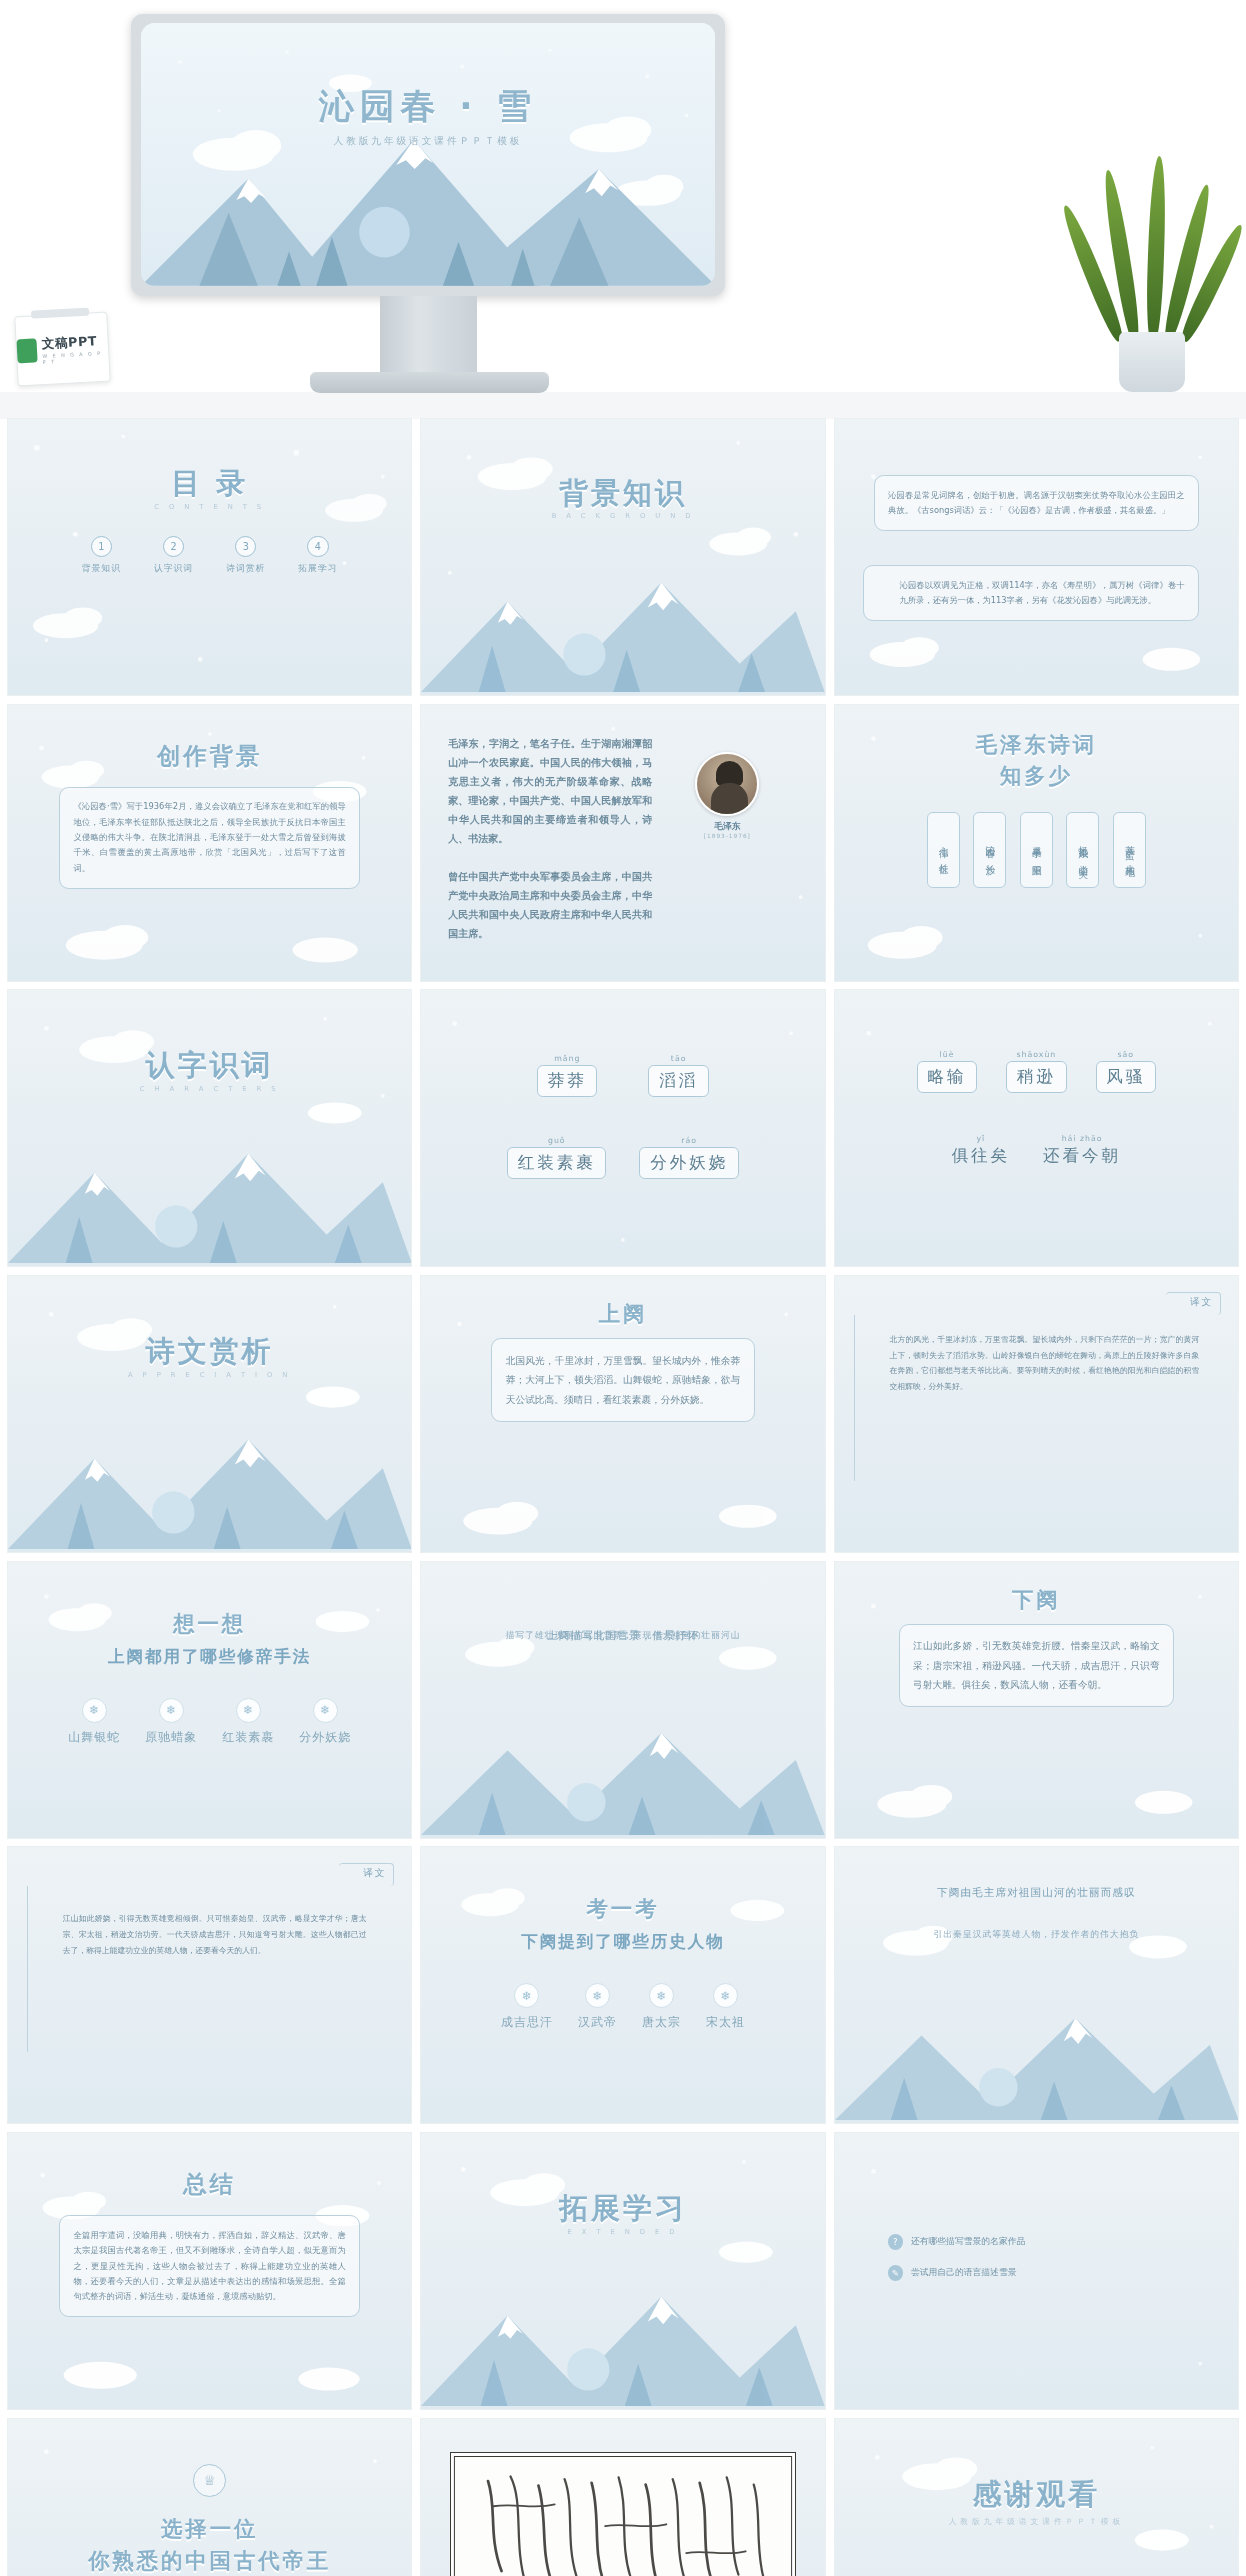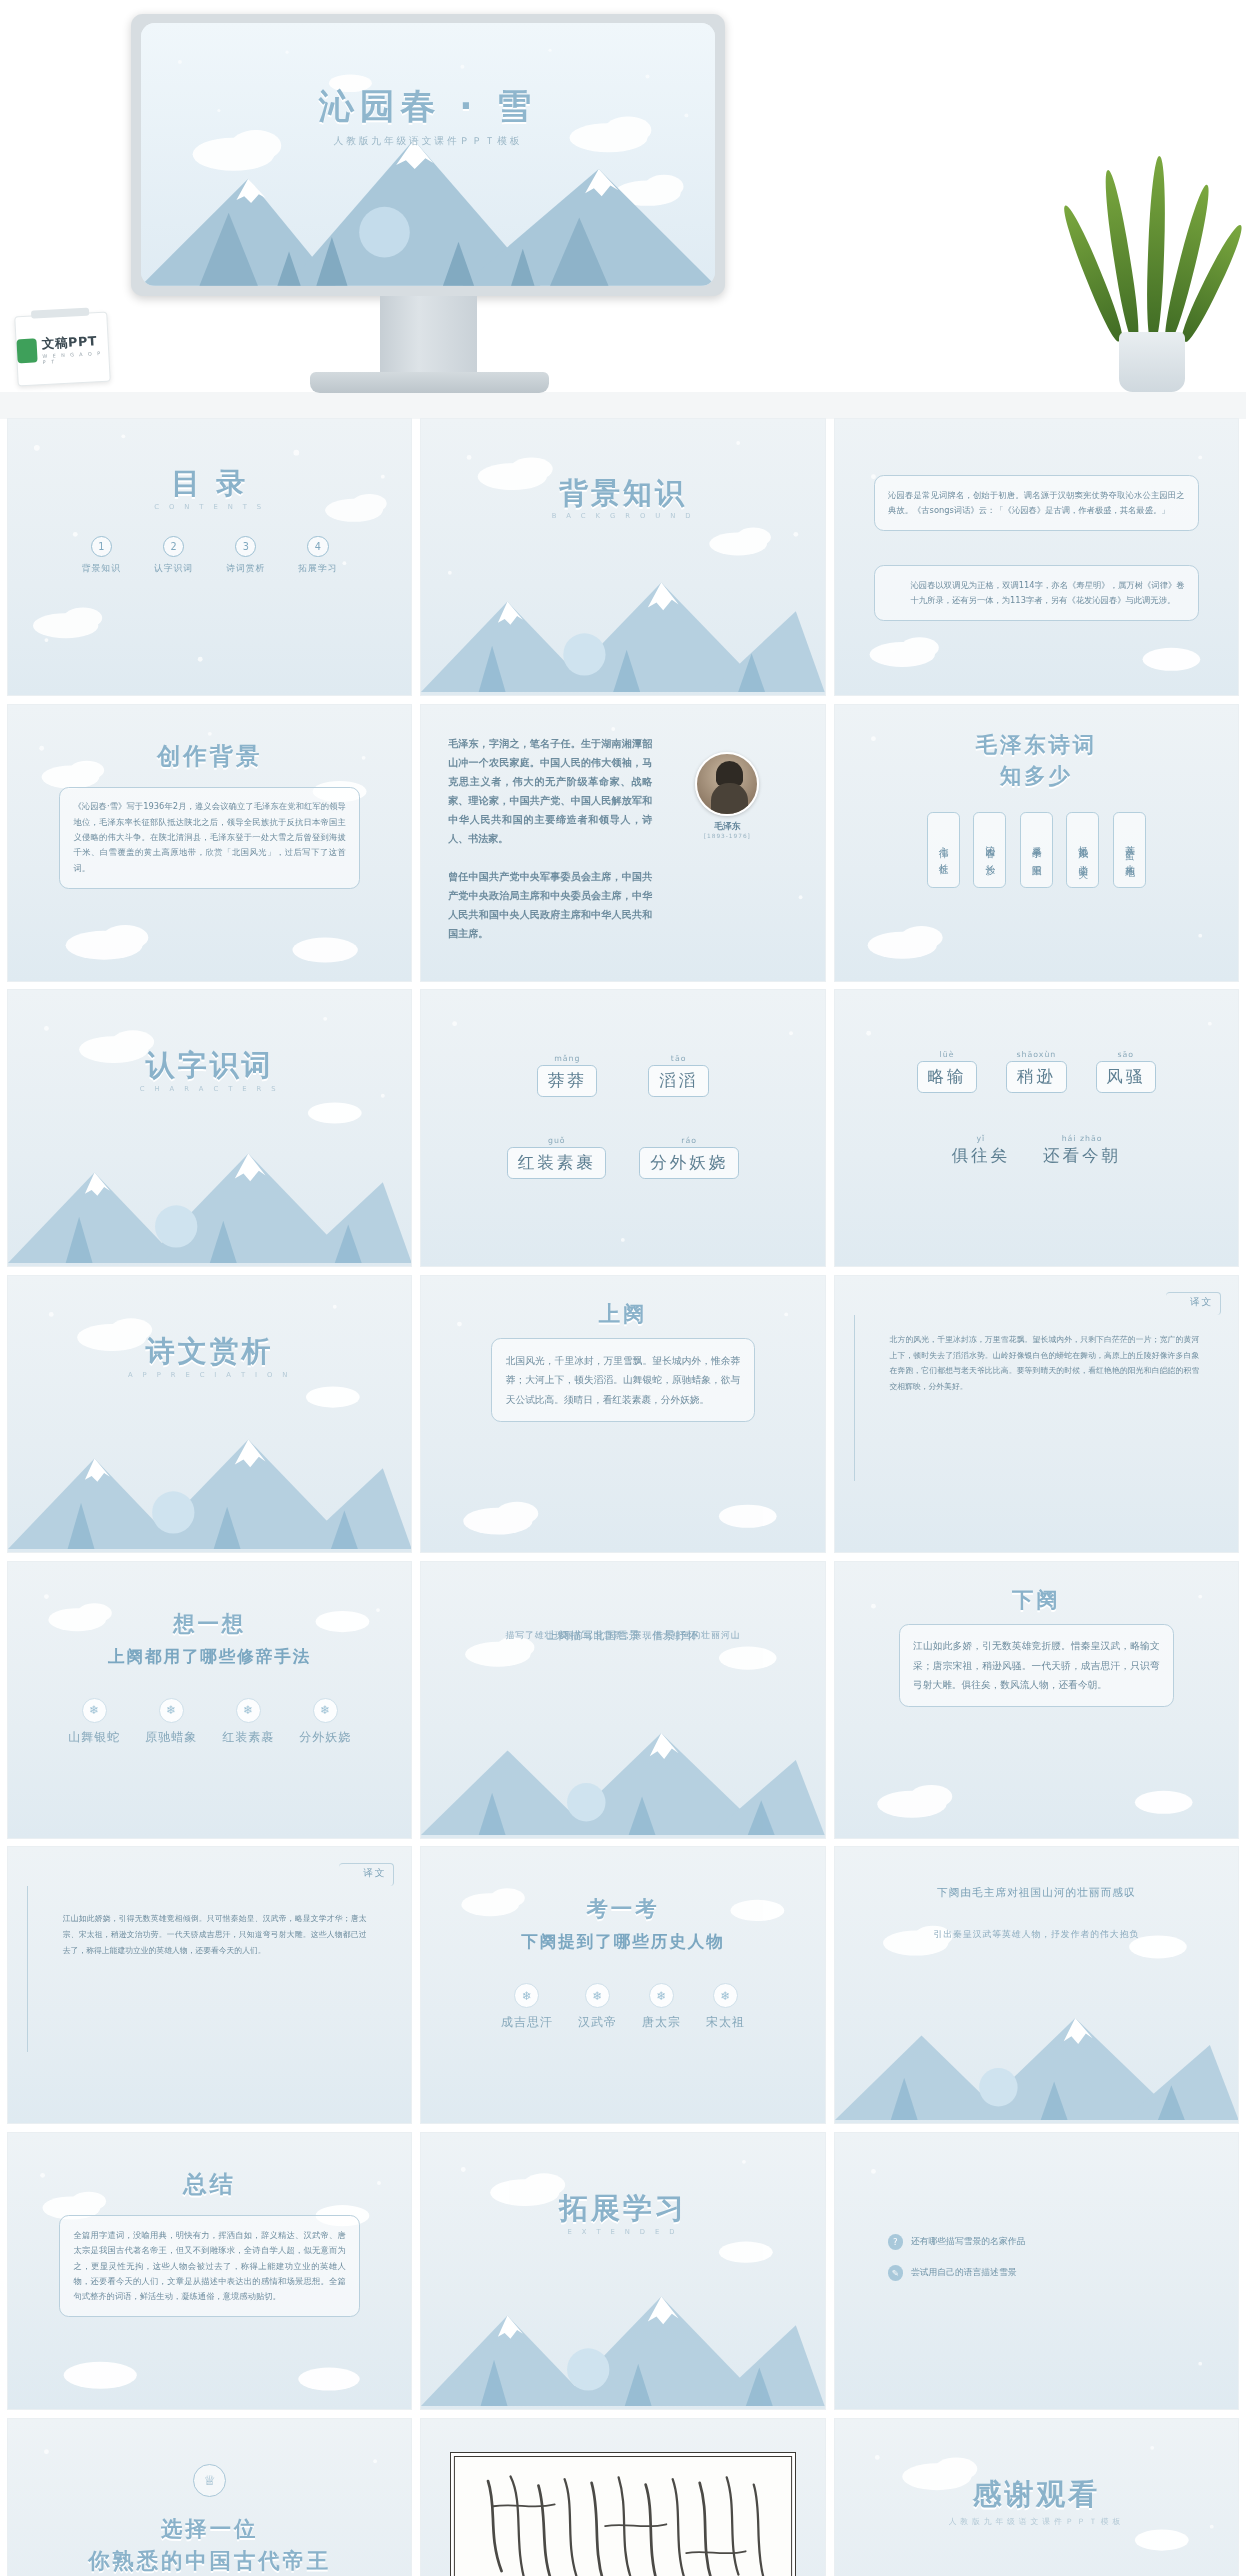--- a/index.html
+++ b/index.html
@@ -377,21 +377,21 @@
             <circle cx="380" cy="40" r="2"></circle>
             <circle cx="60" cy="240" r="2.5"></circle>
           </g>
         <g fill="#fff" opacity=".95">
             <ellipse cx="70" cy="245" rx="34" ry="13"></ellipse>
             <ellipse cx="88" cy="238" rx="20" ry="11"></ellipse>
             <ellipse cx="350" cy="250" rx="30" ry="12"></ellipse>
           </g>
       </svg>
       <div class="box" style="left:39px;top:56px;right:39px;">沁园春是常见词牌名，创始于初唐。调名源于汉朝窦宪仗势夺取沁水公主园田之典故。《古songs词话》云：「《沁园春》是古调，作者极盛，其名最盛。」</div>
-      <div class="box" style="left:39px;top:146px;right:39px;padding-left:36px;">沁园春以双调见为正格，双调114字，亦名《寿星明》，属万树《词律》卷十九所录，还有另一体，为113字者，另有《花发沁园春》与此调无涉。</div>
+      <div class="box" style="left:28px;top:146px;right:39px;padding-left:36px;">沁园春以双调见为正格，双调114字，亦名《寿星明》，属万树《词律》卷十九所录，还有另一体，为113字者，另有《花发沁园春》与此调无涉。</div>
     </div>
 
     <div class="slide">
       <svg class="snow" viewBox="0 0 420 284" preserveAspectRatio="none">
         <g fill="#fff" opacity=".7">
             <circle cx="35" cy="45" r="2.5"></circle>
             <circle cx="370" cy="55" r="2"></circle>
             <circle cx="210" cy="30" r="2"></circle>
           </g>
         <g fill="#fff" opacity=".95">

